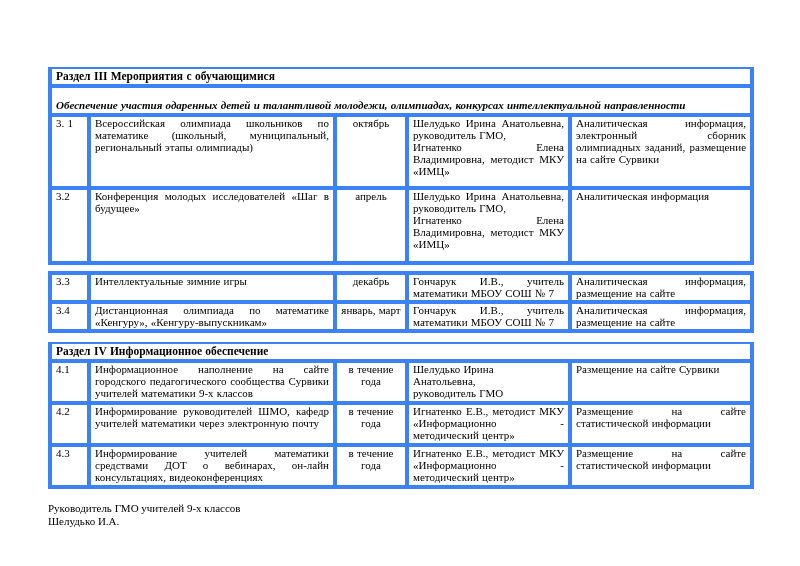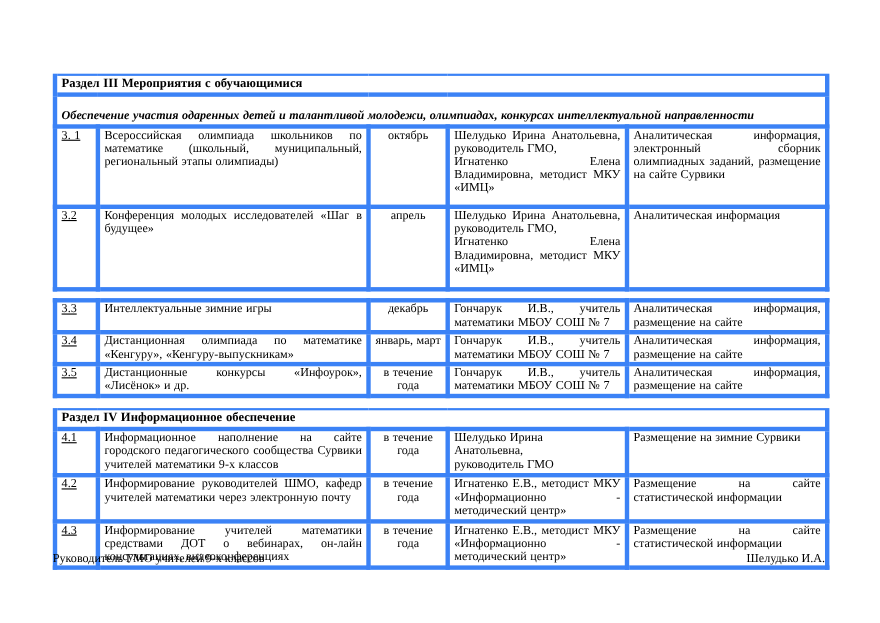--- a/index.html
+++ b/index.html
@@ -38,36 +38,37 @@
     line-height: 13px;
     padding-top: 1px;
   }
   tr.row-subtitle td {
     font-weight: bold;
     font-style: italic;
     font-size: 11px;
     line-height: 13px;
     padding-top: 11px;
   }
-  td.num  { text-align: left; padding-left: 5px; text-decoration: underline; }
+  td.num  { text-align: left; padding-left: 5px; }
   td.act  { text-align: justify; }
   td.date { text-align: center; }
   td.resp { text-align: justify; }
   td.res  { text-align: justify; }
   .pre    { white-space: pre-line; }
   .gap6 { height: 6px; }
   .gap9 { height: 9px; }
   .footer {
     position: absolute;
     left: 48px; top: 502px;
     width: 702px;
     display: flex;
     justify-content: space-between;
     font-size: 11px;
     line-height: 13px;
+    flex-direction: column;
   }
 </style>
 </head>
 <body>
 
 <div class="sheet">
 
   <table class="doc-table">
     <colgroup>
       <col style="width:39px">
@@ -120,27 +121,20 @@
       <td class="resp">Гончарук И.В., учитель математики МБОУ СОШ № 7</td>
       <td class="res">Аналитическая информация, размещение на сайте</td>
     </tr>
     <tr style="height:27px">
       <td class="num">3.4</td>
       <td class="act">Дистанционная олимпиада по математике «Кенгуру», «Кенгуру-выпускникам»</td>
       <td class="date">январь, март</td>
       <td class="resp">Гончарук И.В., учитель математики МБОУ СОШ № 7</td>
       <td class="res">Аналитическая информация, размещение на сайте</td>
     </tr>
-    <tr style="height:24px">
-      <td class="num">3.5</td>
-      <td class="act">Дистанционные конкурсы «Инфоурок», «Лисёнок» и др.</td>
-      <td class="date">в течение года</td>
-      <td class="resp">Гончарук И.В., учитель математики МБОУ СОШ № 7</td>
-      <td class="res">Аналитическая информация, размещение на сайте</td>
-    </tr>
   </tbody>
     </table>
 
   <div class="gap9"></div>
 
   <table class="doc-table">
     <colgroup>
       <col style="width:39px">
         <col style="width:246px">
         <col style="width:72px">
@@ -151,21 +145,21 @@
         <tr class="row-title" style="height:14px">
       <td colspan="5">Раздел IV Информационное обеспечение</td>
     </tr>
     <tr style="height:42px">
       <td class="num">4.1</td>
       <td class="act">Информационное наполнение на сайте городского педагогического сообщества Сурвики учителей математики 9-х классов</td>
       <td class="date">в течение года</td>
       <td class="resp pre">Шелудько Ирина
 Анатольевна,
 руководитель ГМО</td>
-      <td class="res">Размещение на зимние Сурвики</td>
+      <td class="res">Размещение на сайте Сурвики</td>
     </tr>
     <tr style="height:42px">
       <td class="num">4.2</td>
       <td class="act">Информирование руководителей ШМО, кафедр учителей математики через электронную почту</td>
       <td class="date">в течение года</td>
       <td class="resp">Игнатенко Е.В., методист МКУ «Информационно - методический центр»</td>
       <td class="res">Размещение на сайте статистической информации</td>
     </tr>
     <tr style="height:42px">
       <td class="num">4.3</td>

